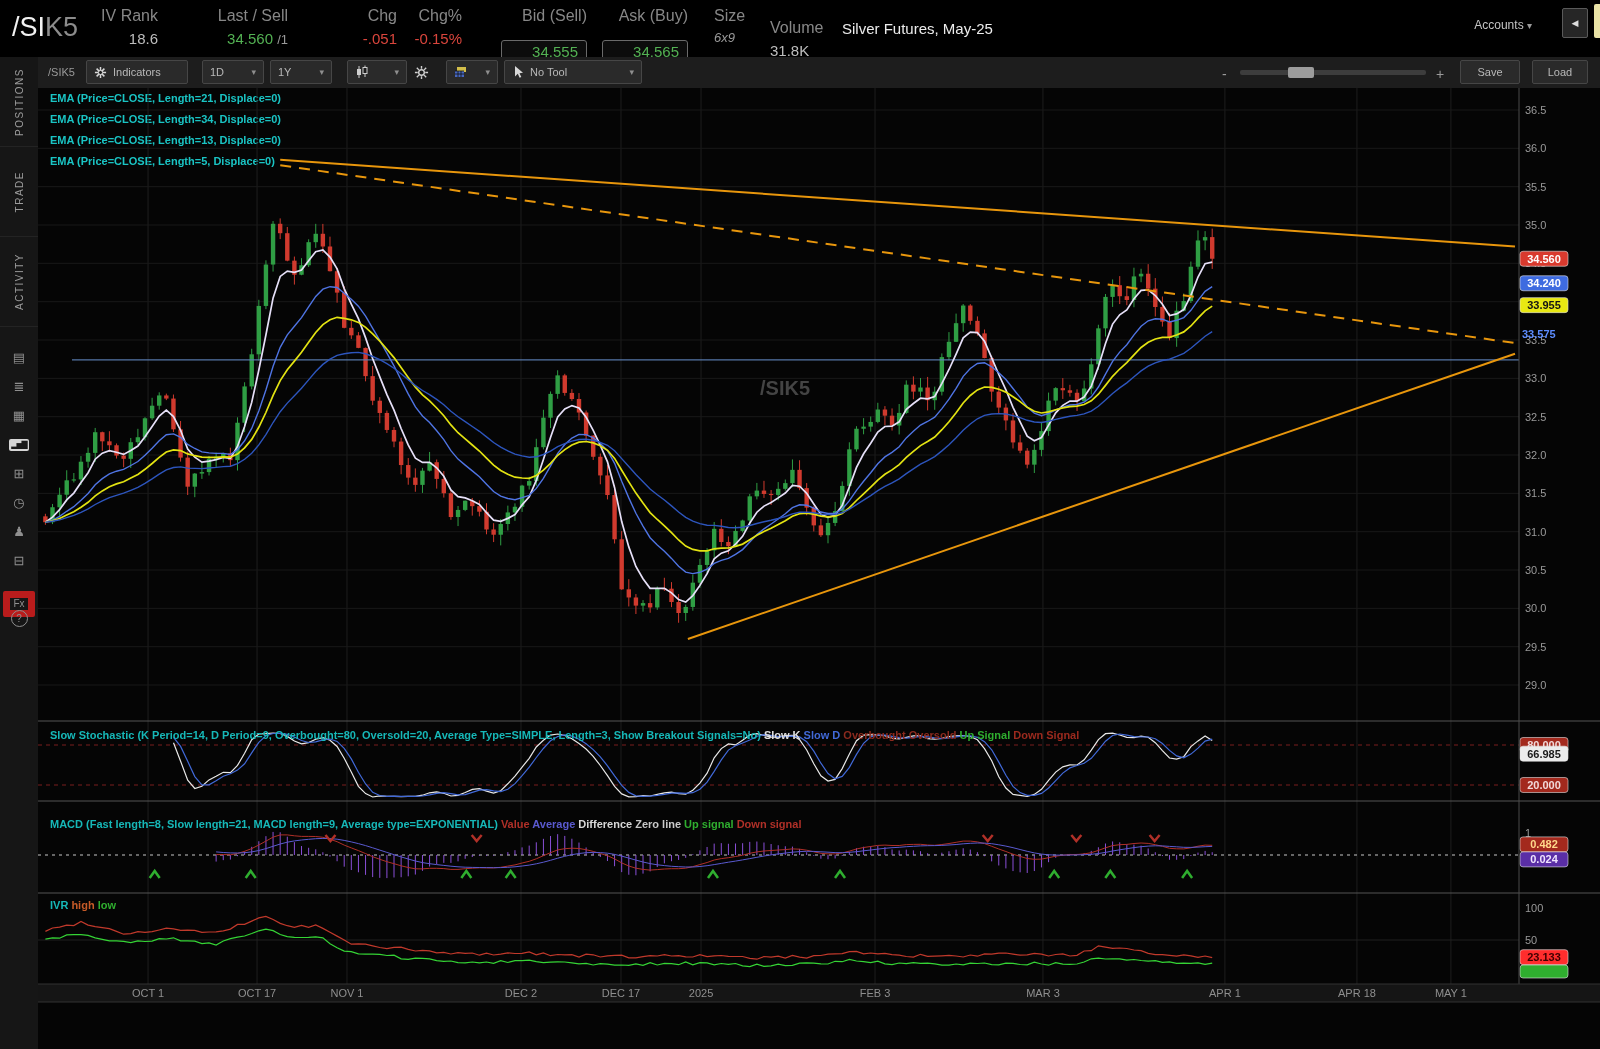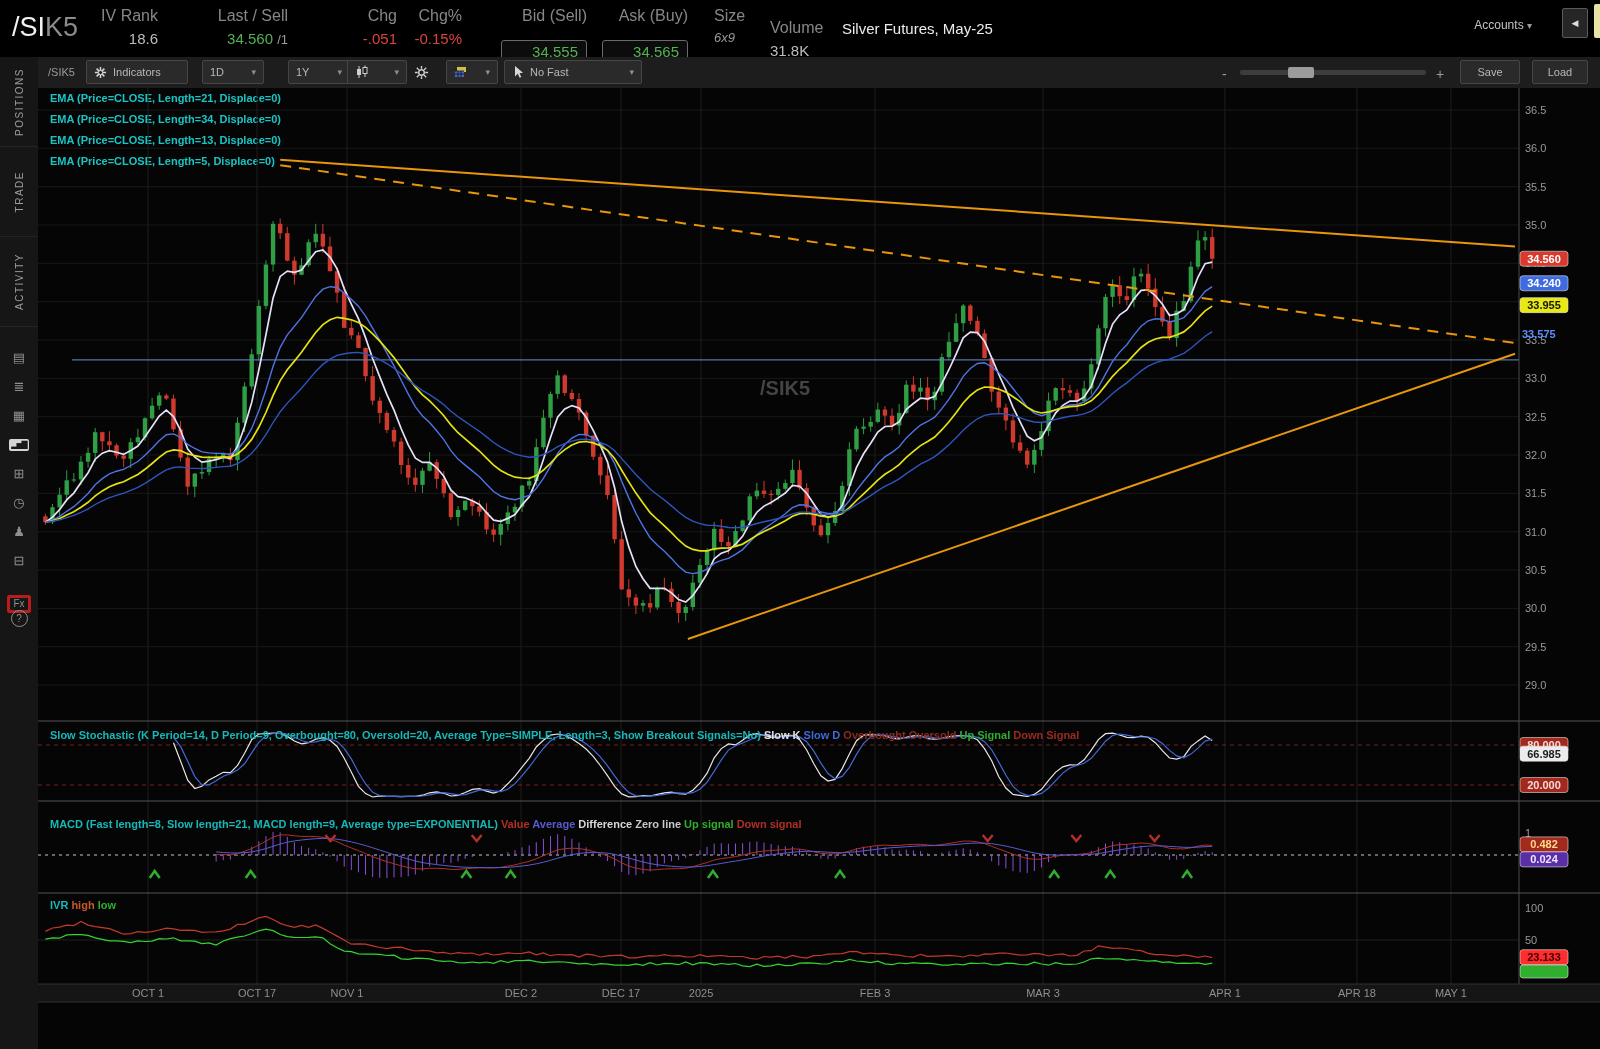--- a/index.html
+++ b/index.html
@@ -25,21 +25,21 @@
   
   #sidebar{position:absolute;top:57px;left:0;width:38px;height:992px;background:#161616;border-right:1px solid #000;}
   .vtab{width:38px;height:89px;display:flex;align-items:center;justify-content:center;border-bottom:1px solid #232323;cursor:default;}
   .vtab span{writing-mode:vertical-rl;transform:rotate(180deg);font-size:10px;letter-spacing:1.5px;color:#9c9c9c;}
   #icon-col{margin-top:16px;}
   .side-icon{width:38px;height:29px;display:flex;align-items:center;justify-content:center;color:#8f8f8f;font-size:13px;}
   .side-icon .g{line-height:1;}
   .side-icon.active .g{background:#d6d6d6;color:#191919;border-radius:2px;padding:2px 2px;font-size:8px;letter-spacing:-1px;}
   .side-icon.helpc .g{border:1px solid #8f8f8f;border-radius:50%;width:15px;height:15px;line-height:15px;
     text-align:center;font-size:10px;}
-  .side-icon.fxi .g{font-size:10px;border:3px solid #b91c1c;border-radius:2px;padding:1px 3px;margin-top:28px;}
+  .side-icon.fxi .g{font-size:10px;border:7px solid #b91c1c;border-radius:2px;padding:1px 3px;margin-top:28px;}
   
   #toolbar{position:absolute;top:57px;left:38px;width:1562px;height:31px;background:#1d1d1d;border-bottom:1px solid #000;}
   .tb-sym{position:absolute;left:10px;top:9px;font-size:11px;color:#9a9a9a;}
   .tbtn{position:absolute;top:3px;height:24px;box-sizing:border-box;background:#2a2a2a;border:1px solid #464646;
     border-radius:2px;color:#b8b8b8;font-size:11px;display:flex;align-items:center;gap:6px;padding:0 7px;}
   .tbtn .caret{color:#8f8f8f;font-size:9px;margin-left:auto;}
   .ticon{display:inline-flex;}
   #tb-gear{background:none;border:none;padding:0;}
   .zoomer{position:absolute;top:9px;color:#9a9a9a;font-size:14px;}
   #zoom-track{position:absolute;left:1202px;top:13px;width:186px;height:5px;background:#3d3d3d;border-radius:2px;}
@@ -153,21 +153,21 @@
             <path d="M7,1 L7,13 M1,7 L13,7 M2.8,2.8 L11.2,11.2 M11.2,2.8 L2.8,11.2" stroke="#d8d8d8" stroke-width="1.6"></path>
             <circle cx="7" cy="7" r="2.2" fill="#1d1d1d" stroke="#d8d8d8"></circle>
           </svg>
       </span>
       <span>Indicators</span>
     </div>
     <div class="tbtn" style="left:164px;width:62px;">
       <span>1D</span>
         <span class="caret">▾</span>
     </div>
-    <div class="tbtn" style="left:250px;width:62px;">
+    <div class="tbtn" style="left:232px;width:62px;">
       <span>1Y</span>
         <span class="caret">▾</span>
     </div>
     <div class="tbtn" style="left:309px;width:60px;">
       <span class="ticon">
         <svg width="14" height="14" viewBox="0 0 14 14">
             <line x1="4" y1="1" x2="4" y2="13" stroke="#cfcfcf"></line>
             <rect x="2" y="4" width="4" height="6" fill="#cfcfcf"></rect>
             <line x1="10" y1="0.5" x2="10" y2="12" stroke="#cfcfcf"></line>
             <rect x="8" y="2.5" width="4" height="6" fill="#1d1d1d" stroke="#cfcfcf"></rect>
@@ -192,21 +192,21 @@
           </svg>
       </span>
       <span class="caret">▾</span>
     </div>
     <div class="tbtn" style="left:466px;width:138px;">
       <span class="ticon">
         <svg width="12" height="14" viewBox="0 0 12 14">
             <path d="M3,1 L3,11.5 L5.8,8.8 L7.6,12.8 L9.3,12 L7.5,8.2 L11,7.8 Z" fill="#d8d8d8"></path>
           </svg>
       </span>
-      <span>No Fast</span>
+      <span>No Tool</span>
       <span class="caret">▾</span>
     </div>
     <span class="zoomer" style="left:1184px;">-</span>
     <div id="zoom-track">
       <div id="zoom-handle"></div>
     </div>
     <span class="zoomer" style="left:1398px;">+</span>
     <div class="tbtn" style="left:1422px;width:60px;justify-content:center;">
         <span>Save</span>
       </div>

